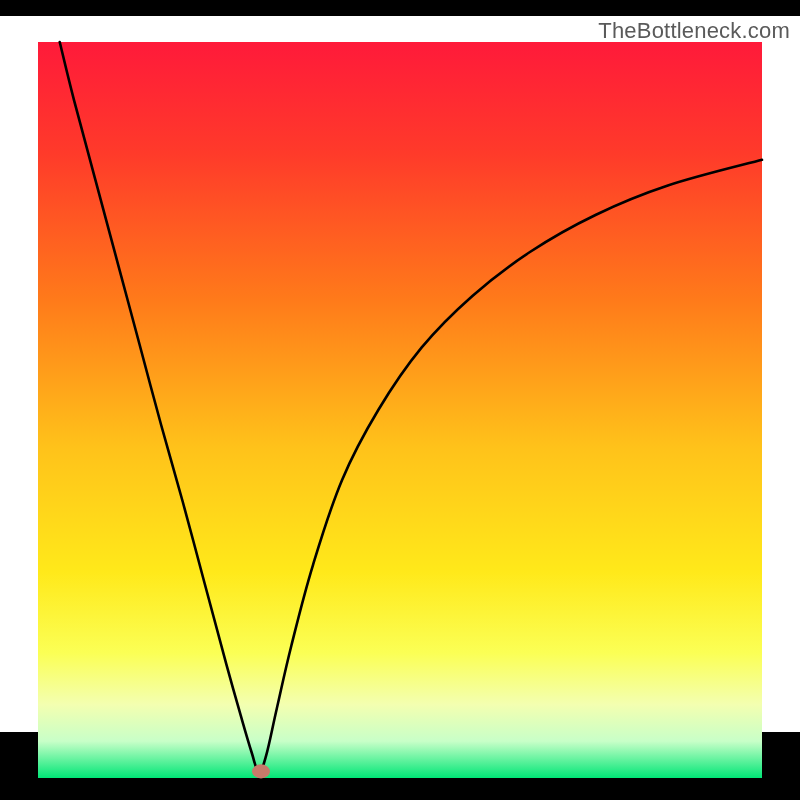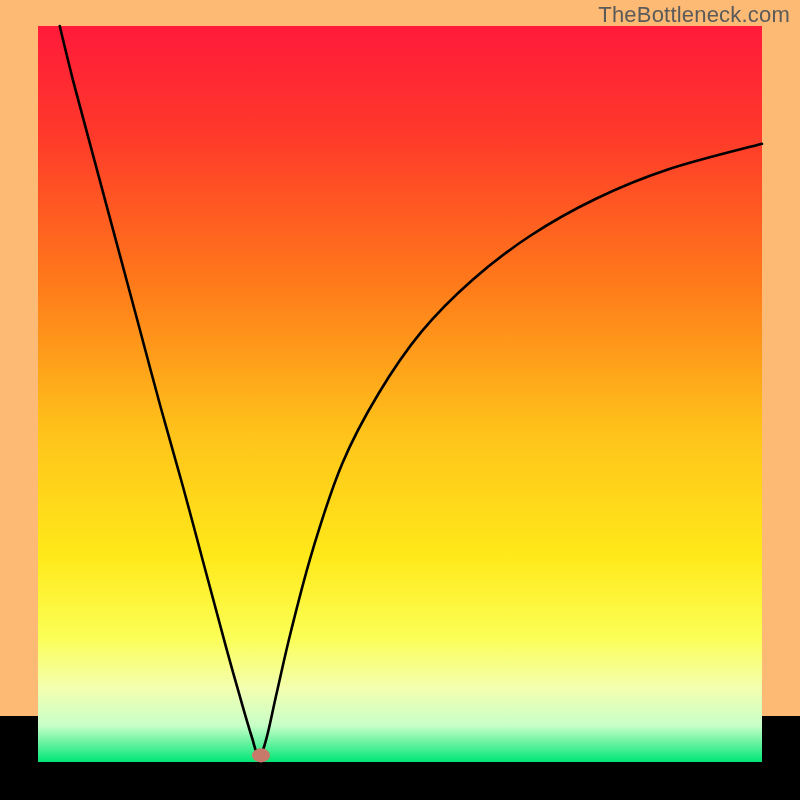--- a/index.html
+++ b/index.html
@@ -8,21 +8,22 @@
     width: 800px;
     height: 800px;
     overflow: hidden;
     background: #000;
     font-family: Arial, Helvetica, sans-serif;
   }
   .frame {
     position: relative;
     width: 800px;
     height: 716px;
-    background: #fdba74;
+    background: #ffffff;
+    margin-top: 16px;
   }
   .watermark {
     position: absolute;
     top: 2px;
     right: 10px;
     color: #5a5a5a;
     font-size: 22px;
     font-weight: 500;
     letter-spacing: 0.2px;
     z-index: 20;

